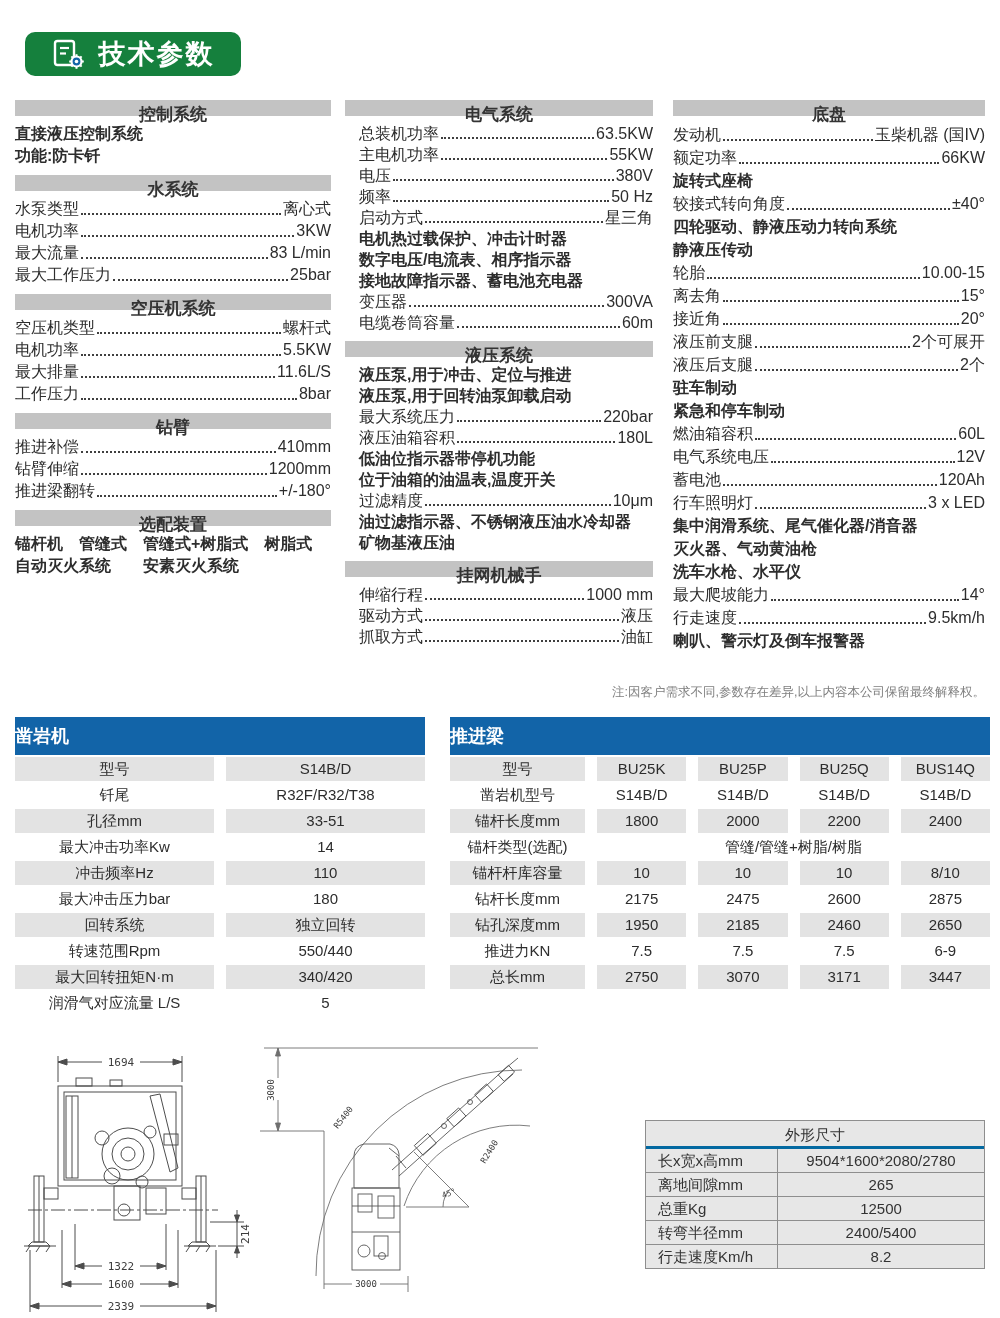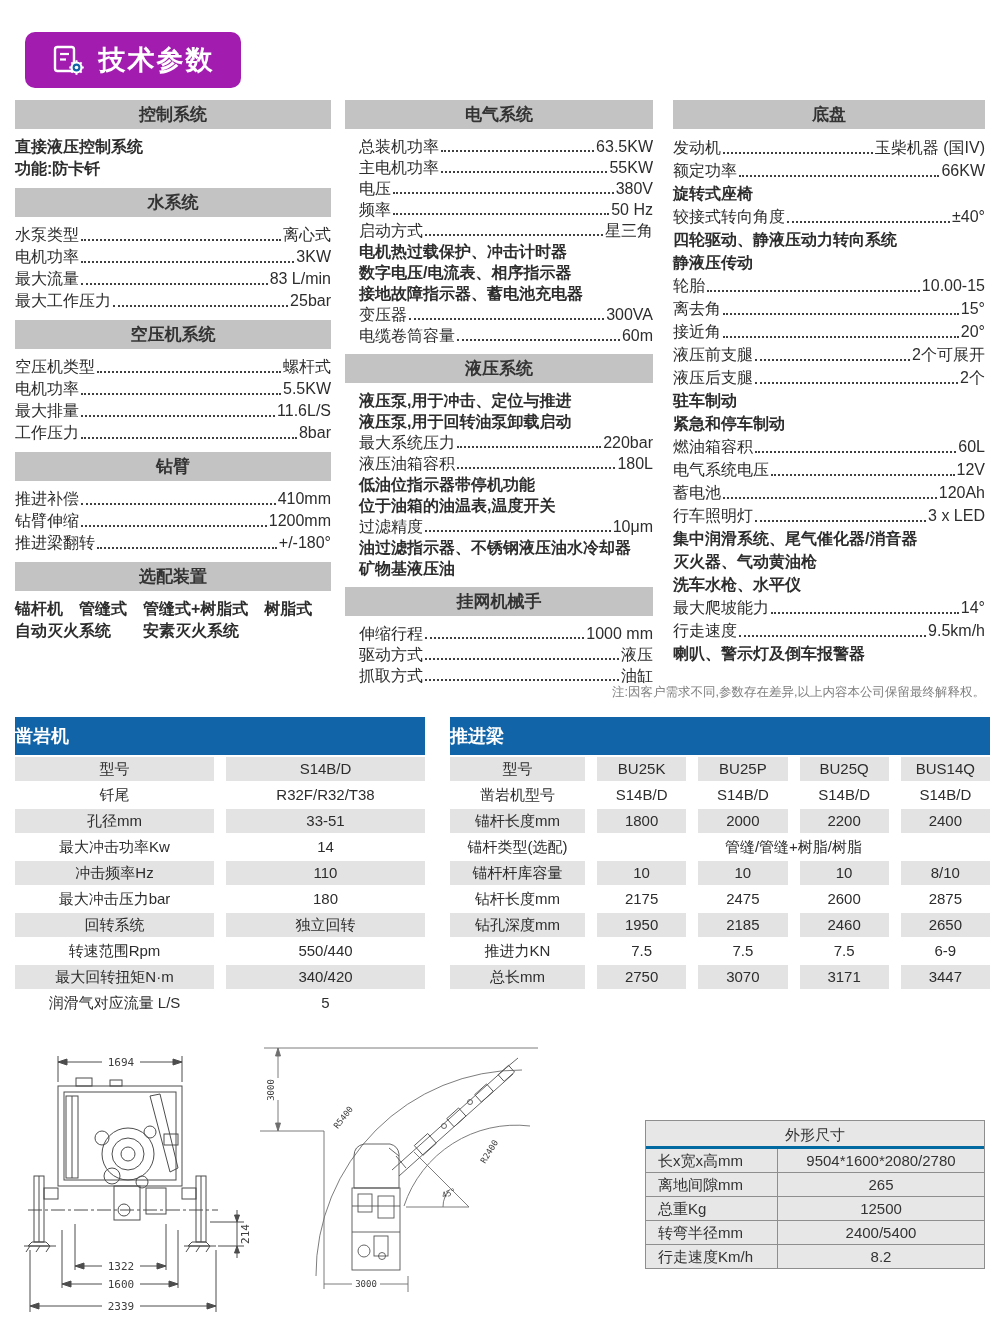--- a/index.html
+++ b/index.html
@@ -4,33 +4,33 @@
 <style>
   * { margin:0; padding:0; box-sizing:border-box; }
   html,body { background:#fff; }
   body {
     width:1000px; height:1318px; position:relative;
     font-family:"Liberation Sans","DejaVu Sans",sans-serif;
     color:#2d2d2d; overflow:hidden;
   }
   
   .title-bar {
-    position:absolute; left:25px; top:32px; width:216px; height:56px;
-    background:#a21caf; border-radius:10px;
+    position:absolute; left:25px; top:32px; width:216px; height:44px;
+    background:#15803d; border-radius:10px;
     display:flex; align-items:center; justify-content:center; gap:13px;
   }
   .title-bar .ttl { color:#fff; font-size:27px; font-weight:bold; letter-spacing:2px; }
   
   .spec-col { position:absolute; top:100px; }
   #col1 { left:15px;  width:316px; }
   #col2 { left:345px; width:308px; }
   #col3 { left:673px; width:312px; }
   .section-bar {
     background:#c3c3c3; color:#333; text-align:center;
-    font-size:17px; font-weight:bold; height:29px; line-height:29px;
+    font-size:17px; font-weight:bold; height:16px; line-height:29px;
     margin:8px 0 7px;
   }
   .spec-col > .section-bar:first-child { margin-top:0; }
   .spec-line { display:flex; align-items:flex-end; font-size:16px; }
   .spec-line .lbl, .spec-line .val { white-space:nowrap; }
   .dots { flex:1; border-bottom:2px dotted #3f3f3f; margin:0 2px 5px; min-width:8px; }
   .spec-text { font-size:16px; white-space:pre-wrap;font-weight:bold; }
   #col1 .spec-line, #col1 .spec-text { line-height:22px; }
   #col2 .spec-line, #col2 .spec-text { line-height:21px;margin-left:14px; }
   #col3 .spec-line, #col3 .spec-text { line-height:23px; }

